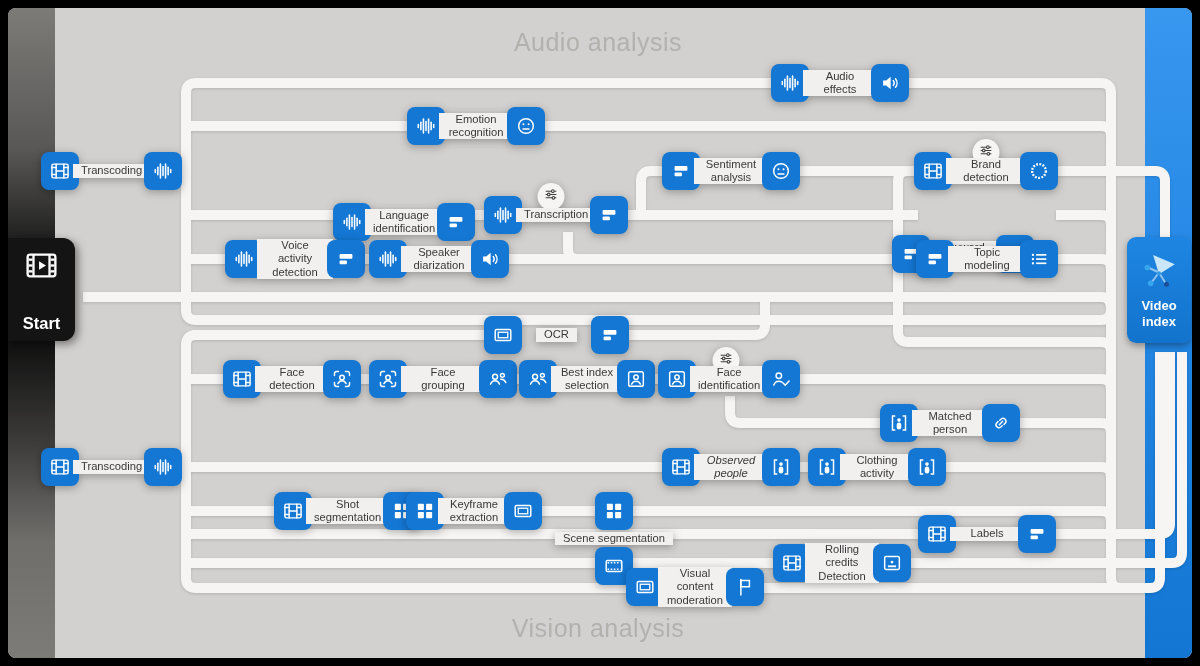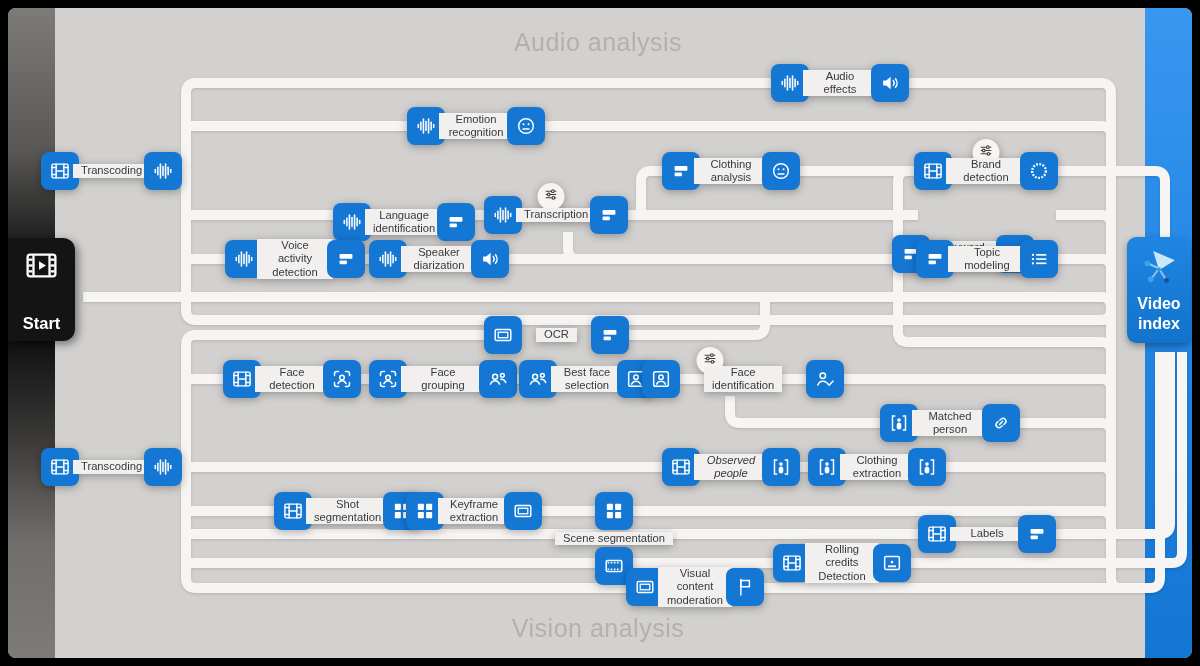--- a/index.html
+++ b/index.html
@@ -27,21 +27,21 @@
         border-radius:50%;background:#f6f5f3;z-index:0;display:flex;align-items:center;
         justify-content:center;}
   #start{position:absolute;left:0;top:230px;width:67px;height:103px;background:#141414;
         border-radius:0 12px 12px 0;display:flex;flex-direction:column;align-items:center;
         justify-content:center;gap:26px;box-shadow:3px 3px 8px rgba(0,0,0,.45);z-index:3;}
   #start .lbl{color:#fff;font-size:16.5px;font-weight:600;}
   #videoindex{position:absolute;left:1119px;top:229px;width:64px;height:106px;
         background:linear-gradient(180deg,#1e86e2,#1273cc);border-radius:9px;display:flex;
         flex-direction:column;align-items:center;justify-content:center;gap:4px;
         box-shadow:0 3px 7px rgba(0,0,0,.35);z-index:3;}
-  #videoindex .lbl{color:#fff;font-size:16px;font-weight:600;text-align:center;line-height:1.25;}
+  #videoindex .lbl{color:#fff;font-size:13px;font-weight:600;text-align:center;line-height:1.25;}
 </style>
 </head>
 <body>
 
 <div id="canvas">
   <div id="leftstrip"></div>
   <div id="bluebar"></div>
 
   <div class="sec-title" style="left:390px;top:20px;">Audio analysis</div>
   <div class="sec-title" style="left:390px;top:606px;">Vision analysis</div>
@@ -151,21 +151,21 @@
           </svg>
         </div>
       </div>
       <div class="node" style="left: 654px; top: 144px; width: 138px;">
         <div class="nicon">
        <svg width="22" height="22" viewBox="0 0 24 24">
             <rect x="5" y="6.5" width="14" height="5.2" rx="1" fill="#fff"></rect>
     <rect x="5" y="13.6" width="8" height="4" rx="1" fill="#fff"></rect>
           </svg>
         </div>
-     <div class="nlabel">Clothing analysis</div>
+     <div class="nlabel">Sentiment analysis</div>
      <div class="nicon">
        <svg width="22" height="22" viewBox="0 0 24 24">
             <circle cx="12" cy="12" r="8" fill="none" stroke="#fff" stroke-width="1.6" stroke-linecap="round"></circle>
             <circle cx="9.2" cy="10" r="1.1" fill="#fff"></circle>
     <circle cx="14.8" cy="10" r="1.1" fill="#fff"></circle>
             <path d="M8.8 15.3h6.4" fill="none" stroke="#fff" stroke-width="1.6" stroke-linecap="round"></path>
           </svg>
         </div>
       </div>
       <div class="node" style="left: 325px; top: 188px; width: 138px; margin-top: 7px;">
@@ -422,32 +422,32 @@
         <div class="nicon">
        <svg width="22" height="22" viewBox="0 0 24 24">
             <g fill="none" stroke="#fff" stroke-width="1.6" stroke-linecap="round">
               <circle cx="8.8" cy="9.5" r="2.7"></circle>
     <path d="M3.8 17.6c.9-2.4 2.7-3.7 5-3.7s4 1.3 4.9 3.7"></path>
     <circle cx="16.8" cy="8" r="2.1"></circle>
               <path d="M15 12.3c2.6-.2 4.6 1.1 5.5 3.6"></path>
             </g>
           </svg>
         </div>
-     <div class="nlabel">Best face selection</div>
+     <div class="nlabel">Best index selection</div>
      <div class="nicon">
        <svg width="22" height="22" viewBox="0 0 24 24">
             <g fill="none" stroke="#fff" stroke-width="1.6" stroke-linecap="round">
               <rect x="4" y="4" width="16" height="16" rx="2"></rect>
     <circle cx="12" cy="10" r="2.4"></circle>
               <path d="M7.2 17.6c.9-2.1 2.6-3.2 4.8-3.2s3.9 1.1 4.8 3.2"></path>
             </g>
           </svg>
         </div>
       </div>
-      <div class="node" style="left: 634px; top: 352px; width: 136px; gap: 30px;">
+      <div class="node" style="left: 650px; top: 352px; width: 136px;">
         <div class="badge">
        <span><svg width="17" height="17" viewBox="0 0 24 24">
   <g stroke="#3f3e3c" stroke-width="1.5" fill="#f6f5f3">
   <line x1="4.5" y1="7.3" x2="19.5" y2="7.3"></line>
                 <circle cx="14.6" cy="7.3" r="1.9"></circle>
   <line x1="4.5" y1="12" x2="19.5" y2="12"></line>
                 <circle cx="8.8" cy="12" r="1.9"></circle>
   <line x1="4.5" y1="16.7" x2="19.5" y2="16.7"></line>
                 <circle cx="15.4" cy="16.7" r="1.9"></circle>
               </g>
@@ -526,21 +526,21 @@
         <div class="nicon">
        <svg width="22" height="22" viewBox="0 0 24 24">
             <g fill="none" stroke="#fff" stroke-width="1.6" stroke-linecap="round">
               <path d="M7.4 4.3H4.9v15.4h2.5"></path>
               <path d="M16.6 4.3h2.5v15.4h-2.5"></path>
             </g>
     <circle cx="12" cy="8.8" r="2" fill="#fff"></circle>
     <path d="M12 11.4c1.6 0 2.5 1.2 2.5 2.9v2.4a2.5 2.5 0 1 1-5 0v-2.4c0-1.7.9-2.9 2.5-2.9z" fill="#fff"></path>
           </svg>
         </div>
-     <div class="nlabel">Clothing extraction</div>
+     <div class="nlabel">Clothing activity</div>
      <div class="nicon">
        <svg width="22" height="22" viewBox="0 0 24 24">
             <g fill="none" stroke="#fff" stroke-width="1.6" stroke-linecap="round">
               <path d="M7.4 4.3H4.9v15.4h2.5"></path>
               <path d="M16.6 4.3h2.5v15.4h-2.5"></path>
             </g>
     <circle cx="12" cy="8.8" r="2" fill="#fff"></circle>
     <path d="M12 11.4c1.6 0 2.5 1.2 2.5 2.9v2.4a2.5 2.5 0 1 1-5 0v-2.4c0-1.7.9-2.9 2.5-2.9z" fill="#fff"></path>
           </svg>
         </div>

